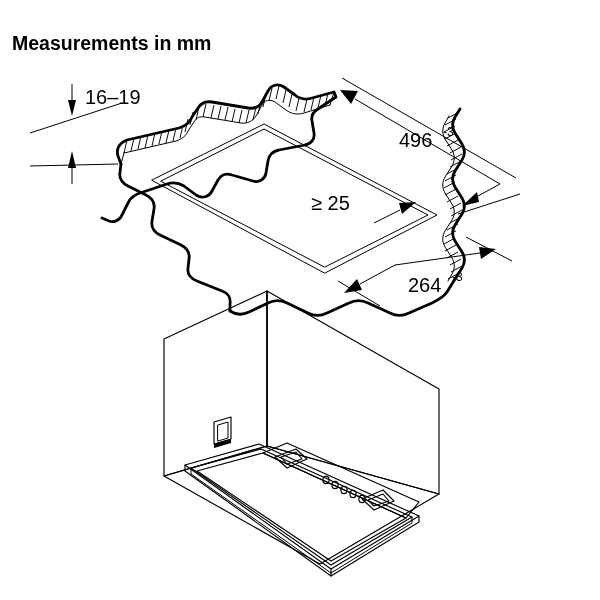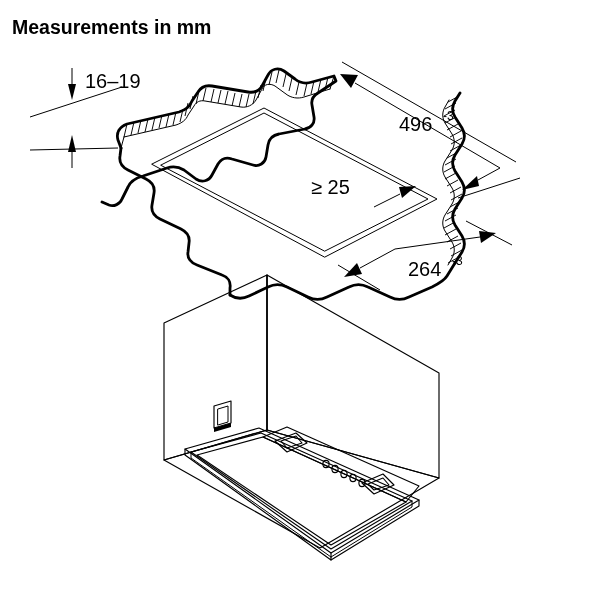--- a/index.html
+++ b/index.html
@@ -12,21 +12,21 @@
     width: 600px;
     height: 600px;
     position: relative;
     overflow: hidden;
     font-family: "Liberation Sans", sans-serif;
     color: #000000;
   }
   #drawing-root {
     position: absolute;
     left: 0;
-    top: 0;
+    top: 16px;
     width: 600px;
     height: 423px;
   }
   svg#tech-drawing {
     display: block;
     width: 600px;
     height: 600px;
   }
   .title-text {
     font-family: "Liberation Sans", sans-serif;

